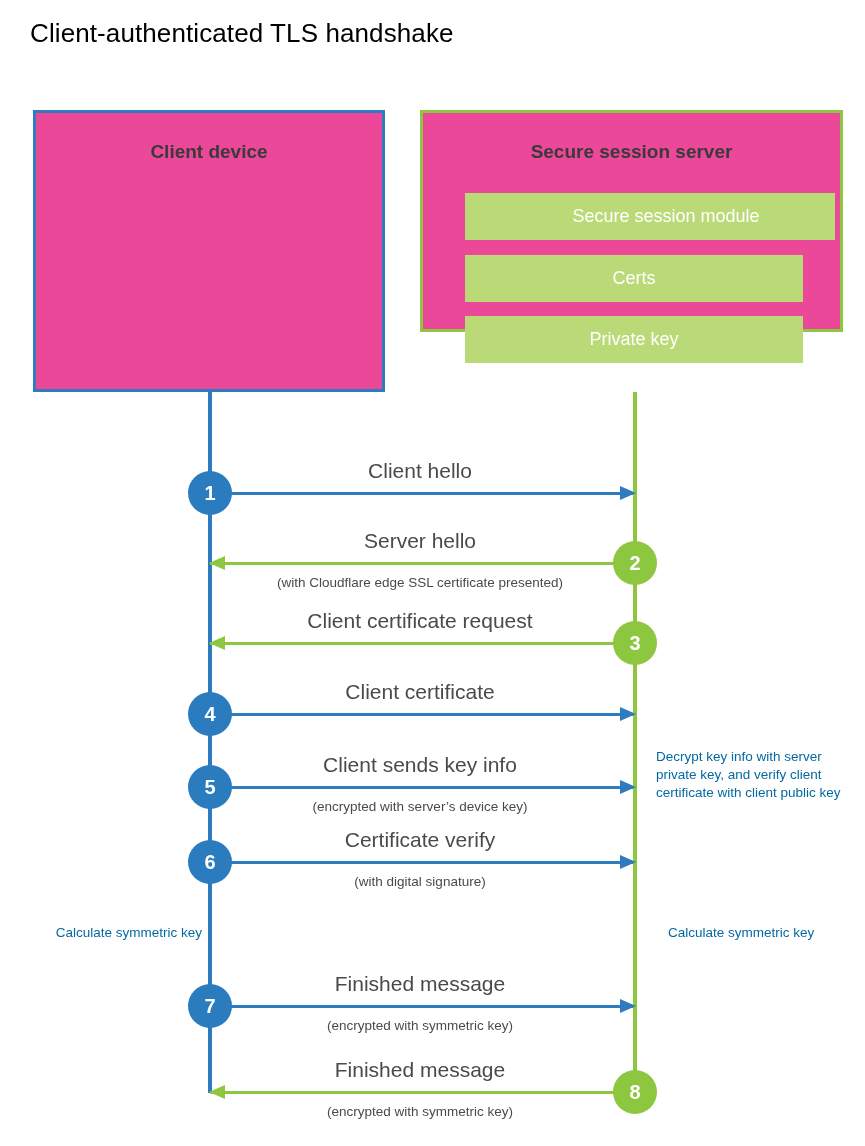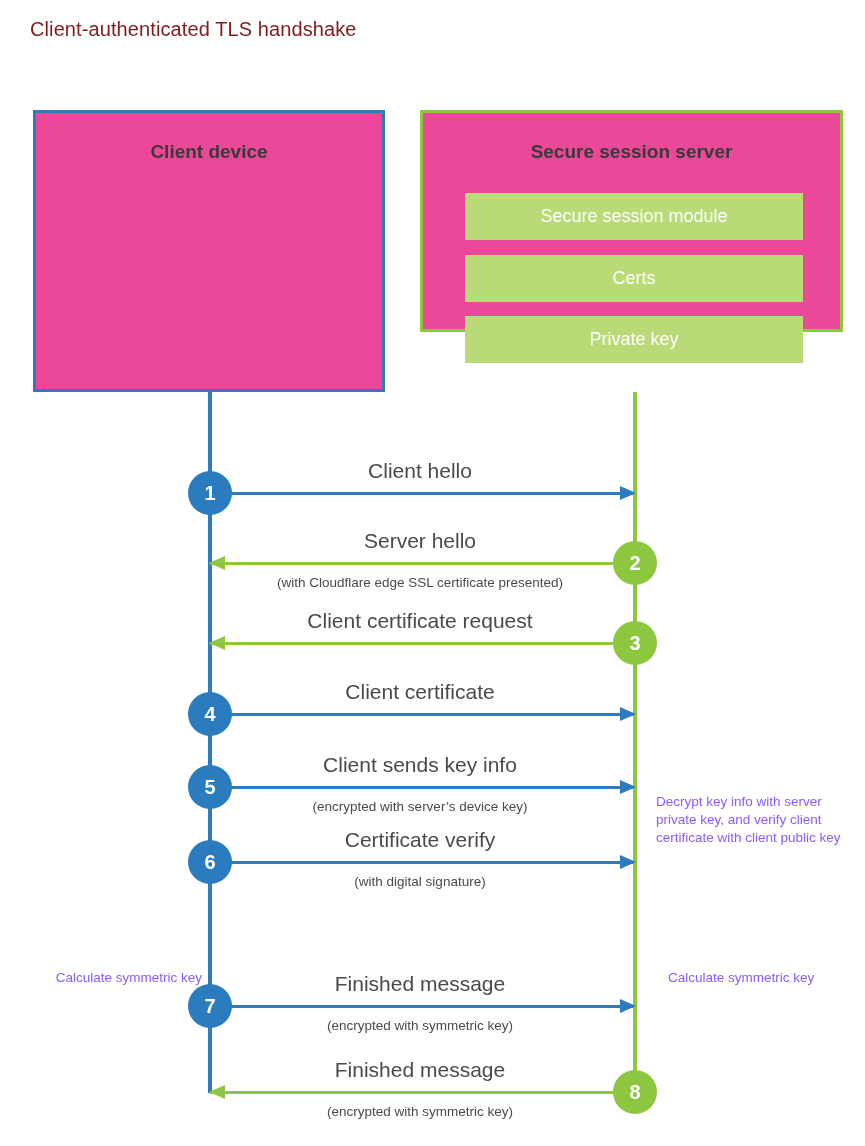--- a/index.html
+++ b/index.html
@@ -19,23 +19,23 @@
     position: absolute;
     left: 0; top: 0;
     width: 865px;
     height: 1146px;
   }
 
   .page-title {
     position: absolute;
     left: 30px;
     top: 18px;
-    font-size: 20px;
+    font-size: 26px;
     font-weight: 400;
-    color: #7f1d1d;
+    color: #000000;
     letter-spacing: 0.1px;
     white-space: nowrap;
   }
 
   
   .party-box {
     position: absolute;
     background: #ec4899;
     box-sizing: border-box;
   }
@@ -86,21 +86,21 @@
     width: 338px;
     height: 47px;
     background: #bada77;
     color: #ffffff;
     font-size: 18px;
     display: flex;
     align-items: center;
     justify-content: center;
     text-align: center;
   }
-  #server-bar-0 { top: 80px; }
+  #server-bar-0 { top: 80px; padding-left: 32px; }
   #server-bar-1 { top: 142px; }
   #server-bar-2 { top: 203px; }
 
   
   .lifeline {
     position: absolute;
     width: 4px;
   }
   #client-lifeline {
     left: 208px;
@@ -192,22 +192,21 @@
     color: #4a4a4a;
     top: 12px;
     white-space: nowrap;
   }
 
   
   .side-note {
     position: absolute;
     font-size: 13.5px;
     line-height: 1.35;
-    color: #8b5cf6;
-    margin-top: 45px;
+    color: #0369a1;
   }
   #note-decrypt {
     left: 656px;
     top: 748px;
     width: 190px;
     text-align: left;
   }
   #note-client-symmetric {
     left: 30px;
     top: 924px;

